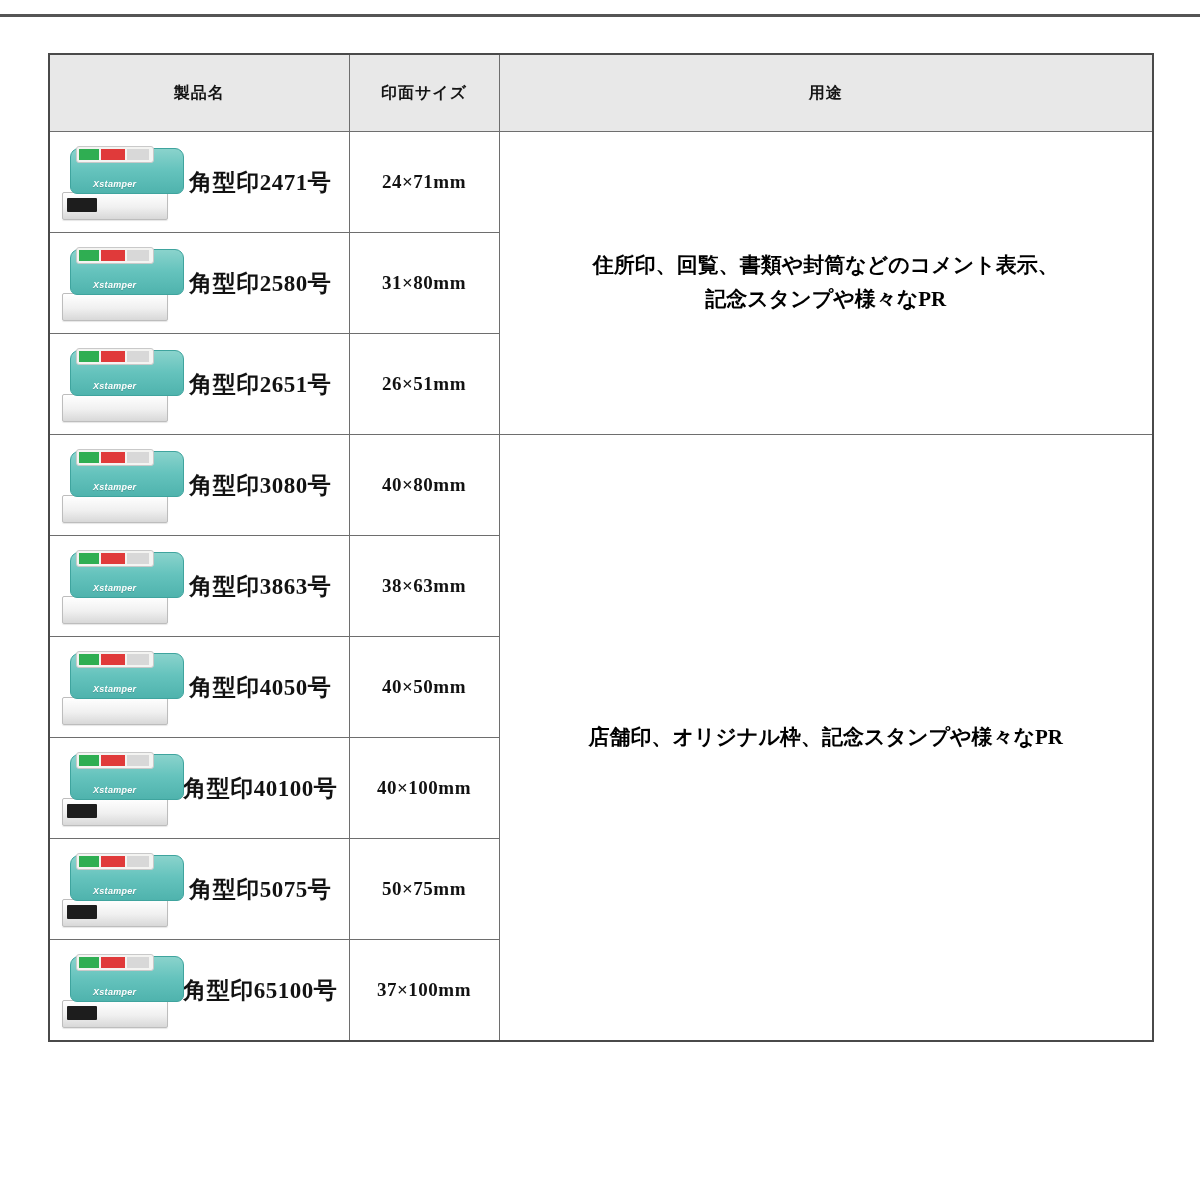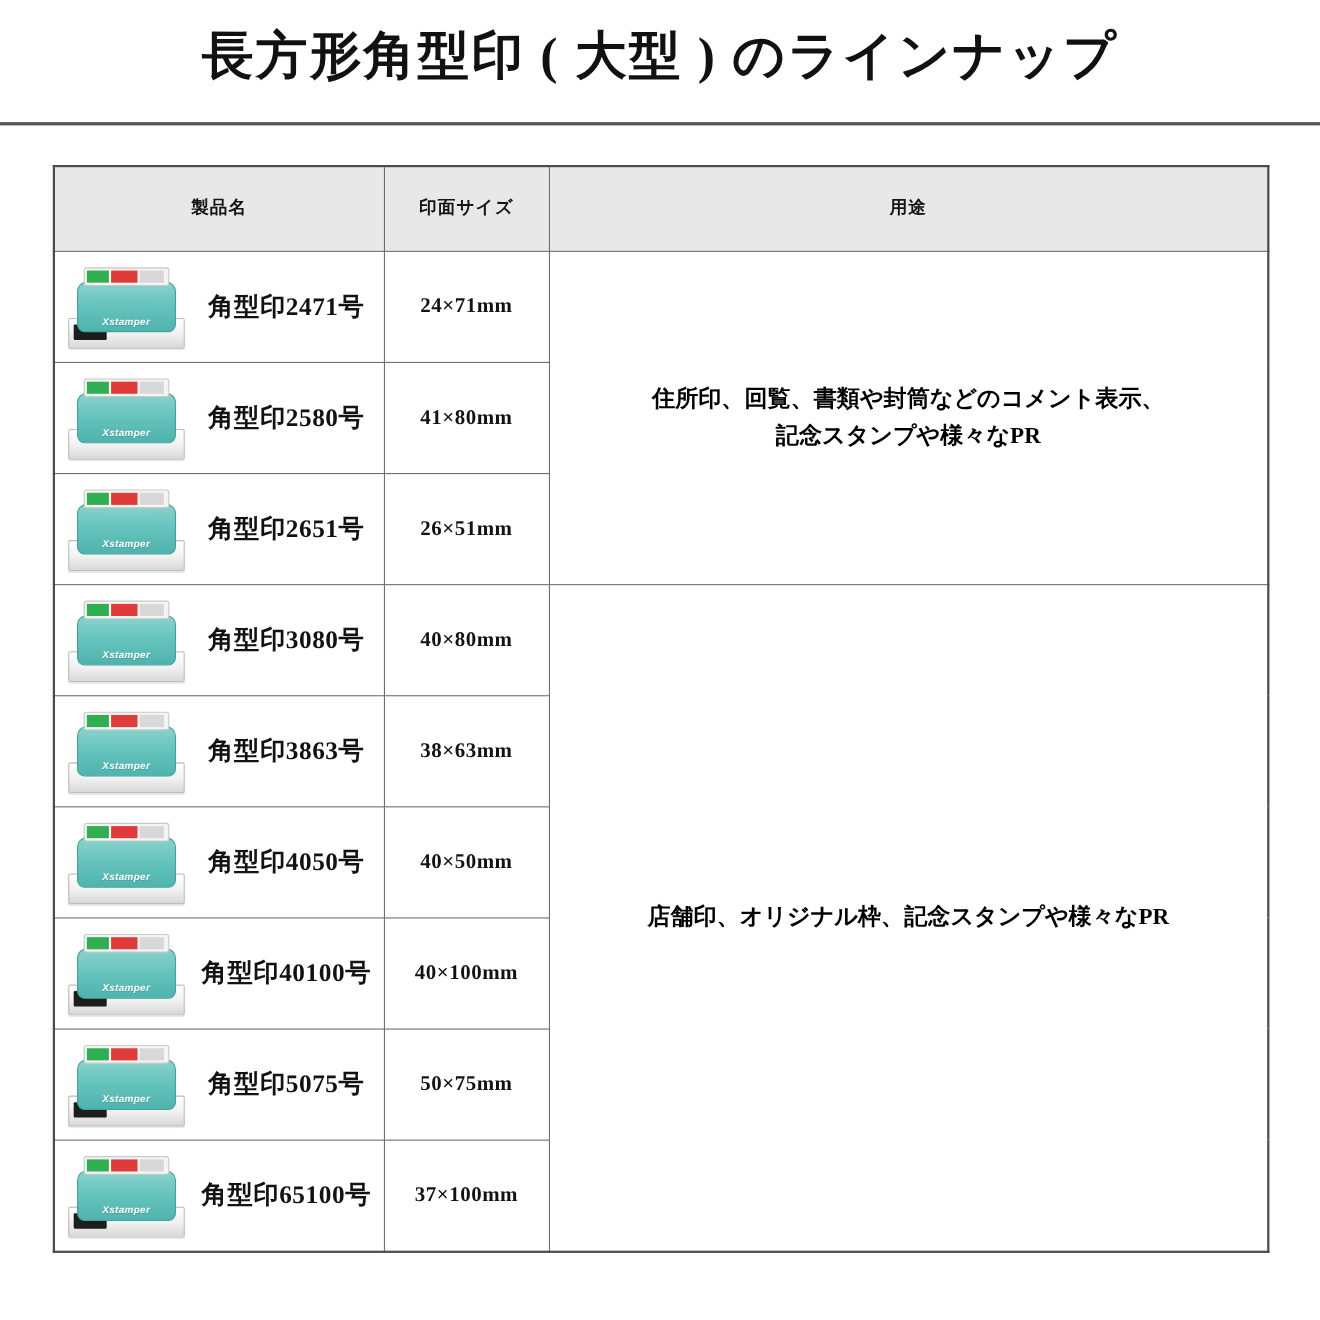--- a/index.html
+++ b/index.html
@@ -141,26 +141,27 @@
     top: 5px;
     width: 30px;
     height: 14px;
     background: #1d1d1d;
     border-radius: 1px;
   }
   .stamp-art.no-pad .base:after { display: none; }
   .stamp-art .cap {
     position: absolute;
     left: 14px;
-    top: 19px;
+    top: 8px;
     width: 88px;
     height: 44px;
     background: linear-gradient(180deg, #8ad3cc 0%, #65c3bd 48%, #4fb3ad 100%);
     border-radius: 9px 9px 7px 7px;
     border: 1px solid #3fa49e;
+    padding-left: 24px;
   }
   .stamp-art .cap-top {
     position: absolute;
     left: 20px;
     top: 6px;
     width: 76px;
     height: 15px;
     background: #f4f4f2;
     border: 1px solid #c9c9c9;
     border-radius: 3px;
@@ -189,23 +190,20 @@
     color: #ffffff;
     letter-spacing: 0.3px;
     text-shadow: 0 1px 0 rgba(0,0,0,0.15);
   }
 </style>
 </head>
 <body>
 
 <div class="page">
 
-  <div class="title-block">
-    <h1 class="page-title">長方形角型印 ( 大型 ) のラインナップ</h1>
-  </div>
   <div class="title-rule"></div>
 
   <div class="table-wrap">
     <table class="lineup">
       <colgroup>
         <col class="c-name">
         <col class="c-size">
         <col class="c-use">
       </colgroup>
       <thead>
@@ -251,21 +249,21 @@
                   </span>
                 <span class="cap-top">
                     <span class="stripe-a"></span>
                     <span class="stripe-b"></span>
                     <span class="stripe-c"></span>
                   </span>
               </span>
               <span class="product-label">角型印2580号</span>
             </div>
           </td>
-          <td class="size-cell">41×80mm</td>
+          <td class="size-cell">31×80mm</td>
         </tr>
 
         <tr>
           <td class="name-cell">
             <div class="name-inner">
               <span class="stamp-art no-pad">
                 <span class="base"></span>
                 <span class="cap">
                     <span class="brand">Xstamper</span>
                   </span>

